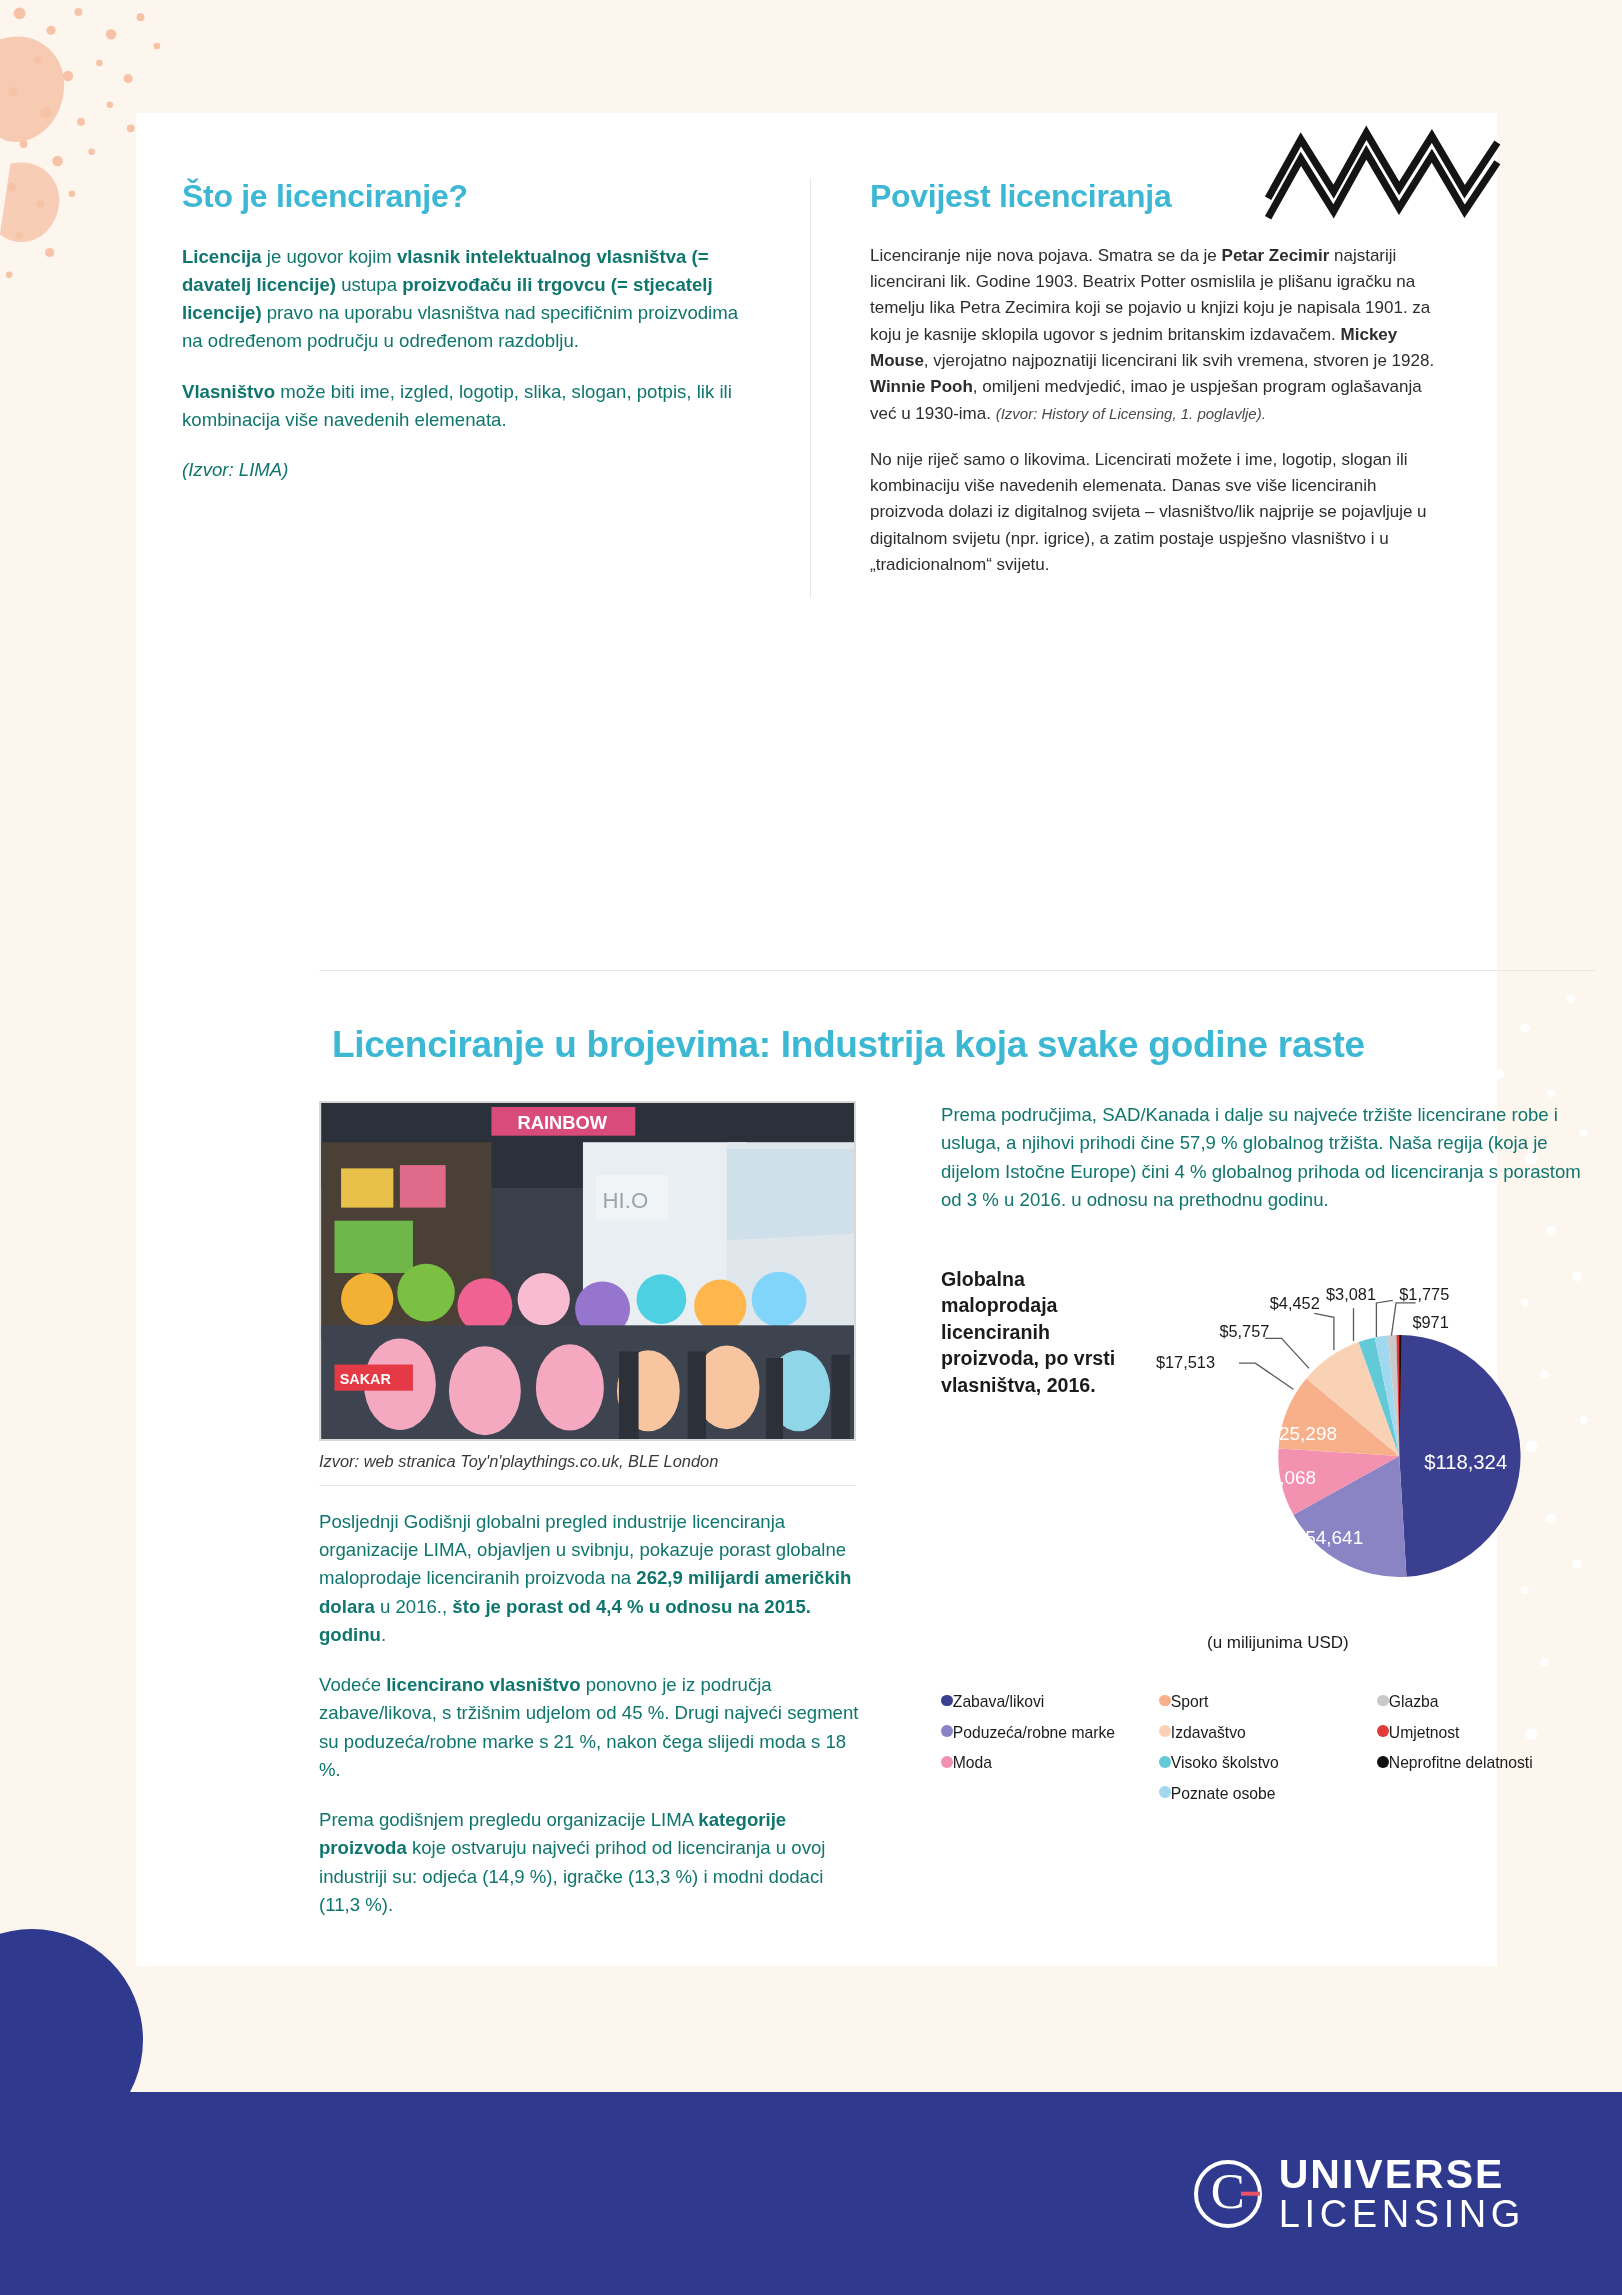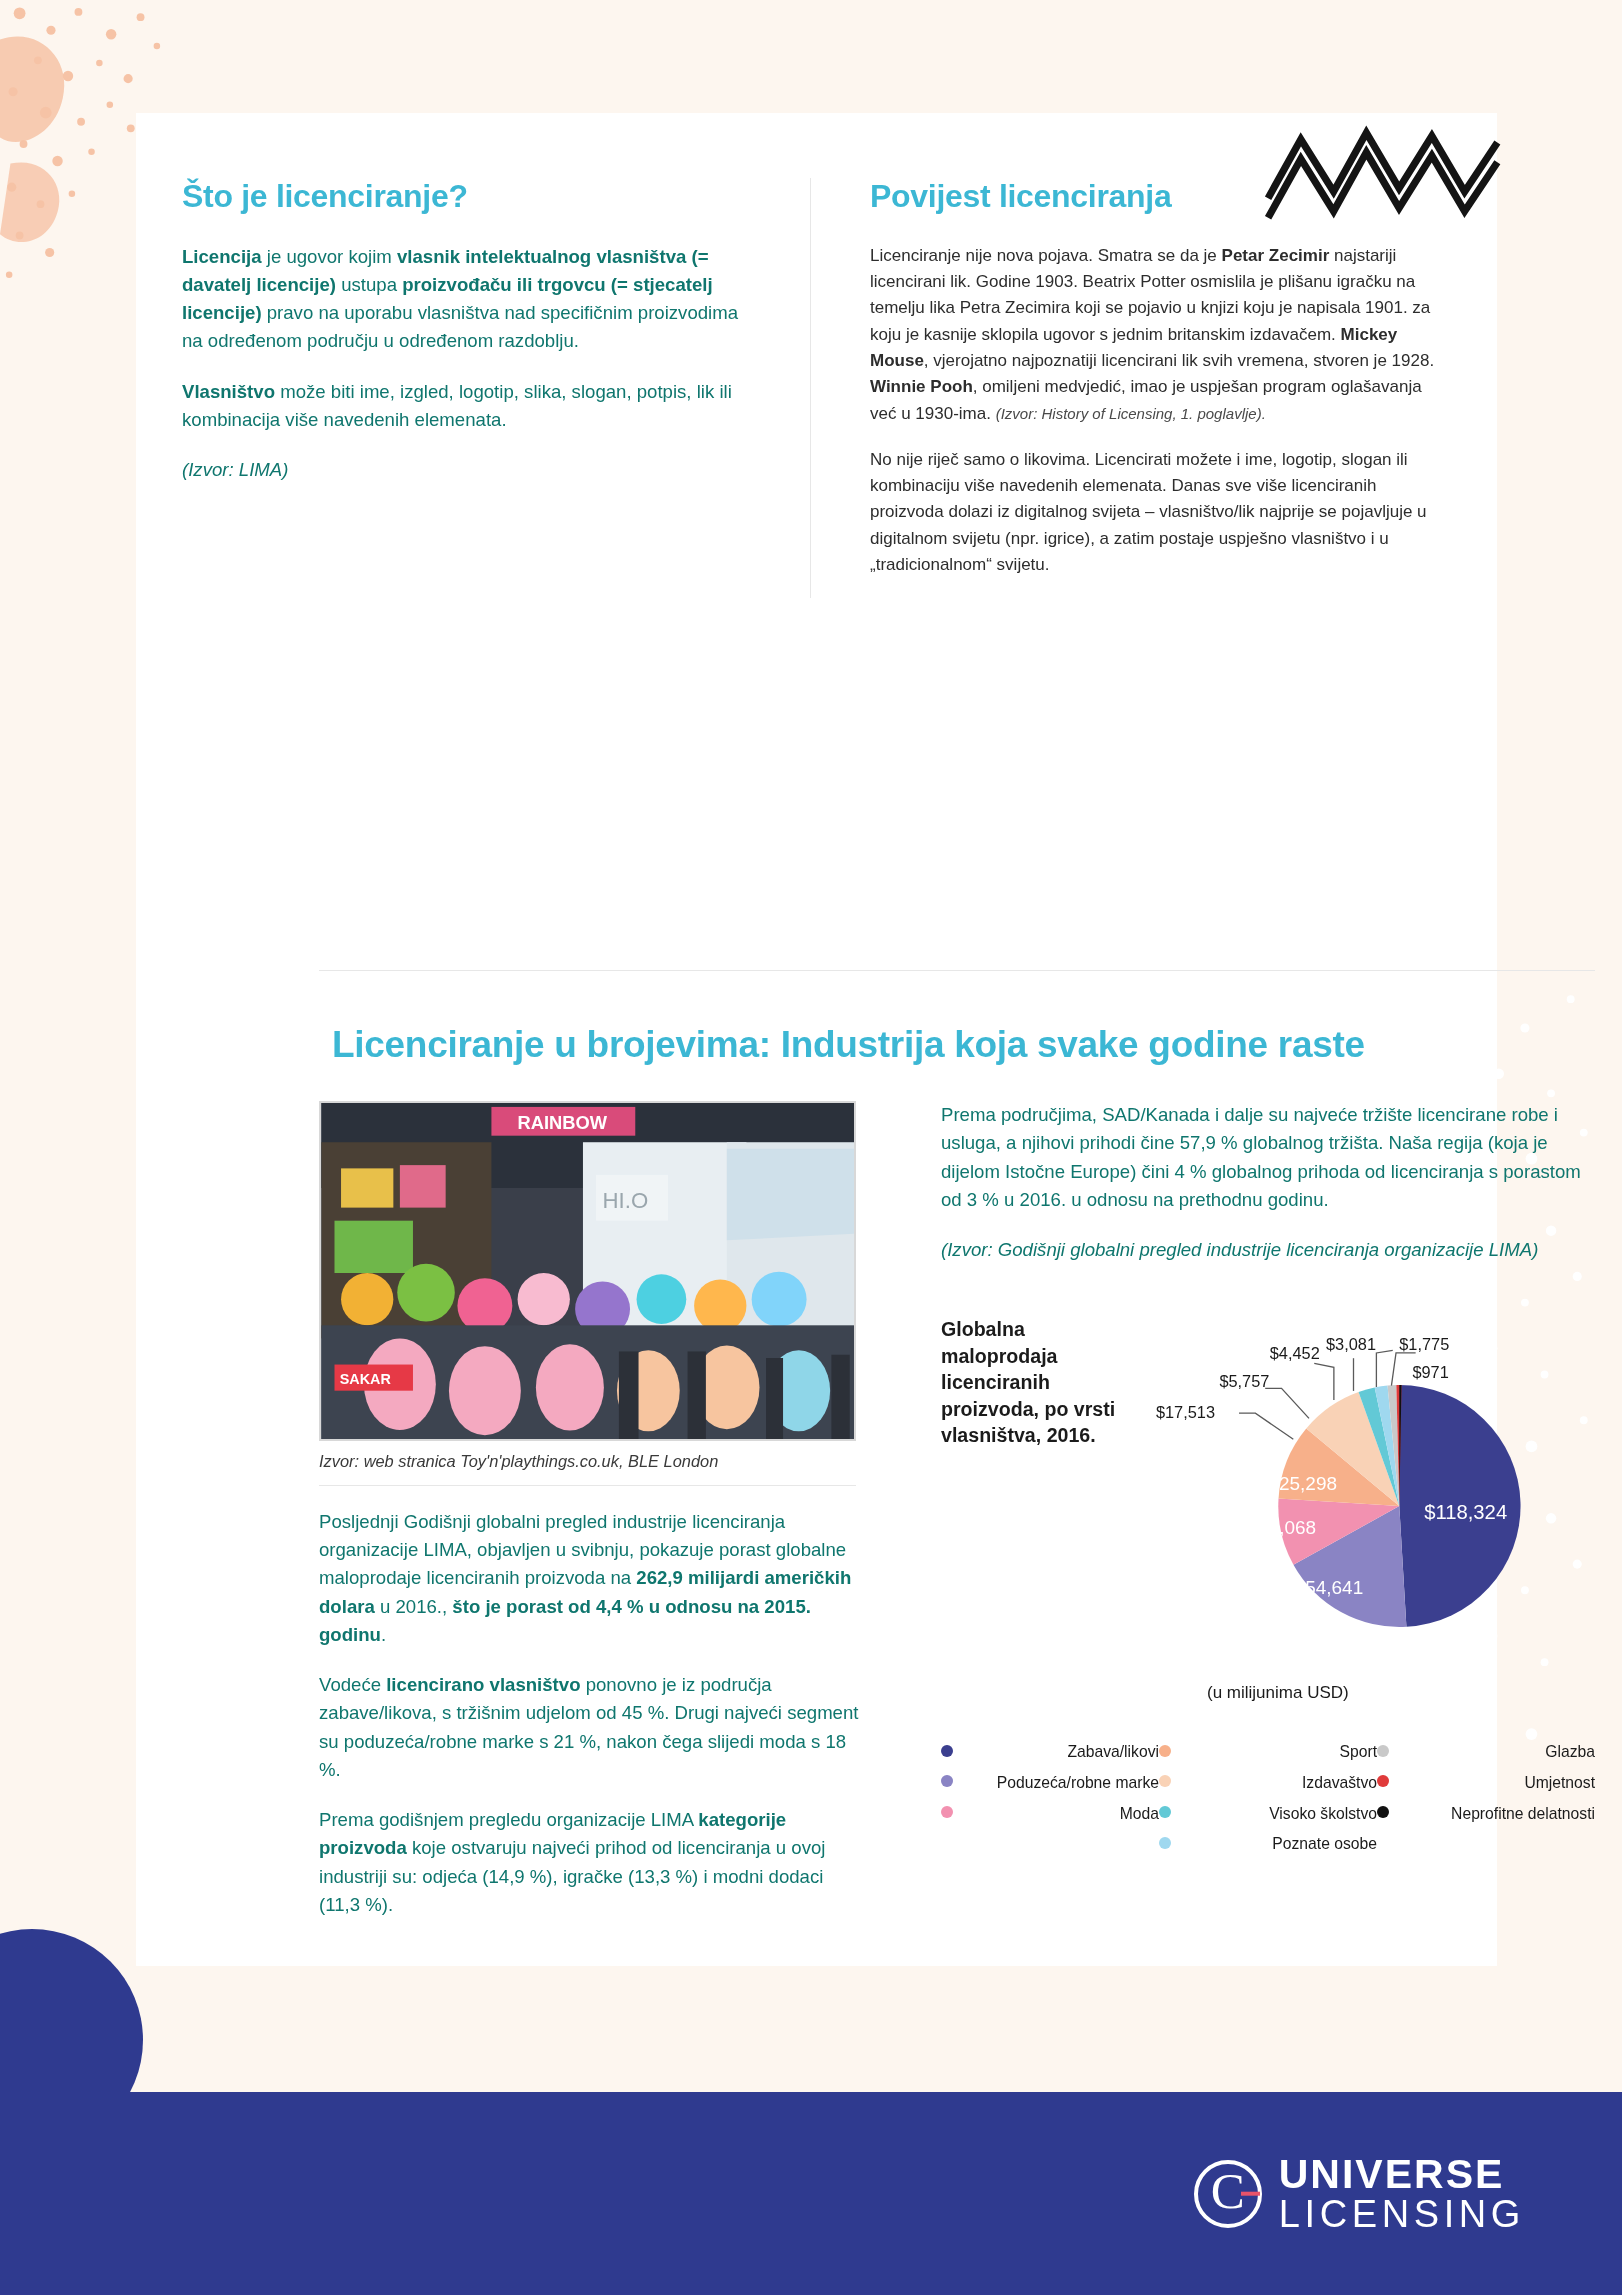--- a/index.html
+++ b/index.html
@@ -179,21 +179,21 @@
     position: absolute; left: 266px; top: 393px;
     font-size: 17px; color: #1b1b1b;
   }
   .legend {
     position: absolute; left: 0; top: 452px;
     width: 654px;
     display: flex; gap: 0px;
     font-size: 15.7px; color: #1b1b1b;
   }
   .legend-col { width: 218px; }
-  .legend-item { display: flex; align-items: flex-start; gap: 0; margin-bottom: 11px; line-height: 1.25; justify-content: space-between; }
+  .legend-item { display: flex; align-items: flex-start; gap: 0; margin-bottom: 11px; line-height: 1.25; }
   .dot { width: 11.8px; height: 11.8px; border-radius: 50%; flex: 0 0 11.8px; margin-top: 2.6px; }
 </style>
 </head>
 <body>
 
 <svg class="bg-dots" viewBox="0 0 540 440">
   <g fill="#f6c3a6">
     <circle cx="30" cy="20" r="9"></circle>
       <circle cx="78" cy="46" r="7"></circle>
       <circle cx="120" cy="18" r="6"></circle>
@@ -357,21 +357,20 @@
         <span>Vodeće </span><b>licencirano vlasništvo</b><span> ponovno je iz područja zabave/likova, s tržišnim udjelom od 45 %. Drugi najveći segment su poduzeća/robne marke s 21 %, nakon čega slijedi moda s 18 %.</span>
       </p>
 
       <p class="body">
         <span>Prema godišnjem pregledu organizacije LIMA </span><b>kategorije proizvoda</b><span> koje ostvaruju najveći prihod od licenciranja u ovoj industriji su: odjeća (14,9 %), igračke (13,3 %) i modni dodaci (11,3 %).</span>
       </p>
     </div>
 
     <div class="low-right">
       <p class="body">Prema područjima, SAD/Kanada i dalje su najveće tržište licencirane robe i usluga, a njihovi prihodi čine 57,9 % globalnog tržišta. Naša regija (koja je dijelom Istočne Europe) čini 4 % globalnog prihoda od licenciranja s porastom od 3 % u 2016. u odnosu na prethodnu godinu.</p>
-      <p class="body src">(Izvor: Godišnji globalni pregled industrije licenciranja organizacije LIMA)</p>
 
       <div class="chart-area">
         <div class="chart-head">Globalna maloprodaja licenciranih proizvoda, po vrsti vlasništva, 2016.</div>
 
         <div class="pie-wrap">
           <svg viewBox="0 0 720 640" width="471" height="419">
 
             <g transform="translate(430,330)">
 
               <path d="M0,0 L0,-185 A185,185 0 0,1 10.9,184.7 Z" fill="#3b3f8f"></path>

